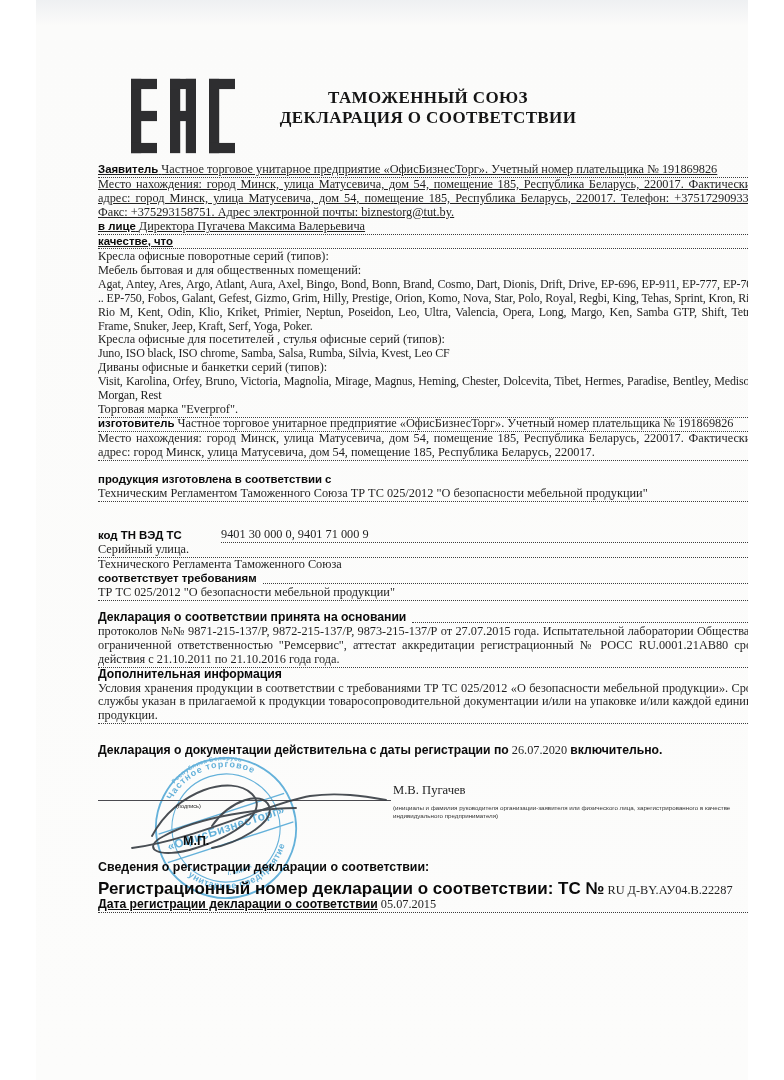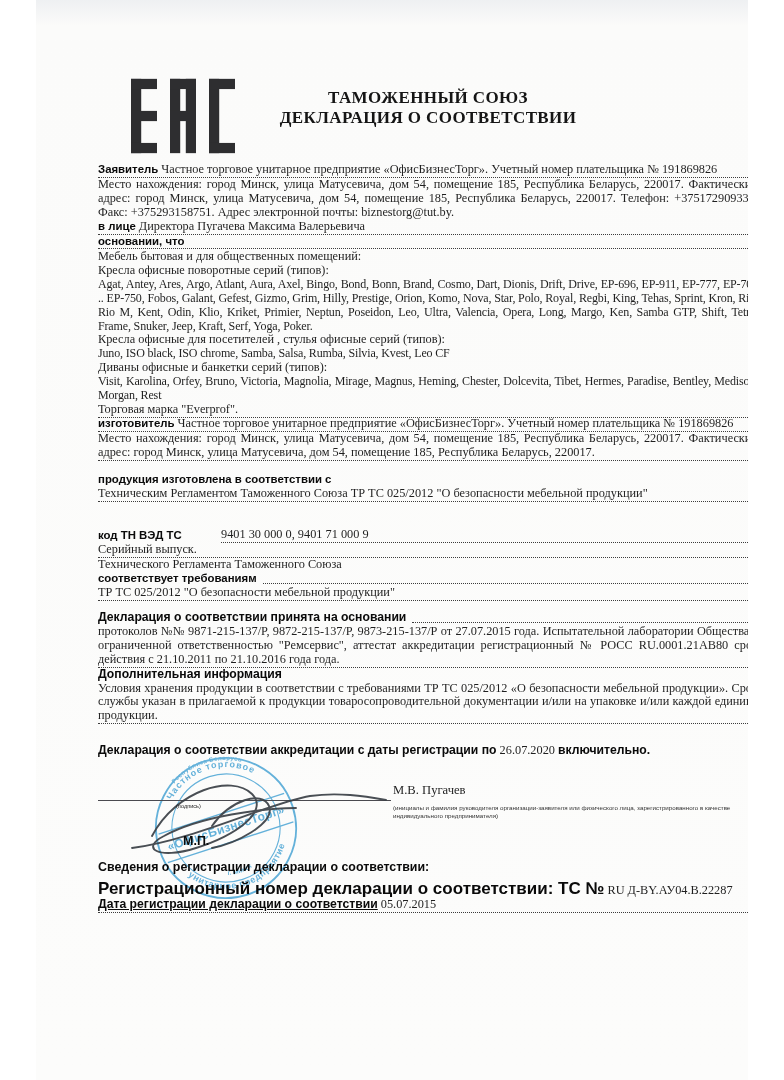--- a/index.html
+++ b/index.html
@@ -57,30 +57,30 @@
               <rect x="84" y="69" width="28" height="11"></rect>
           </g>
         </svg>
       </div>
       <div class="doc-title">
         <div>ТАМОЖЕННЫЙ СОЮЗ</div>
         <div>ДЕКЛАРАЦИЯ О СООТВЕТСТВИИ</div>
       </div>
     </div>
 
-    <div class="sec" style="height:87px;">
+    <div class="sec" style="height:87px;text-decoration:underline;">
       <div class="line dot"><span class="lbl">Заявитель</span> <span>Частное торговое унитарное предприятие «ОфисБизнесТорг». Учетный номер плательщика № 191869826</span></div>
       <div class="line just">Место нахождения: город Минск, улица Матусевича, дом 54, помещение 185, Республика Беларусь, 220017. Фактический адрес: город Минск, улица Матусевича, дом 54, помещение 185, Республика Беларусь, 220017. Телефон: +375172909334. Факс: +375293158751. Адрес электронной почты: biznestorg@tut.by.</div>
       <div class="line dot"><span class="lbl">в лице</span> <span>Директора Пугачева Максима Валерьевича</span></div>
-      <div class="line dot"><span class="lbl">основании, что</span></div>
+      <div class="line dot"><span class="lbl">качестве, что</span></div>
     </div>
 
     <div class="sec" style="height:167px;">
+      <div class="line">Кресла офисные поворотные серий (типов):</div>
       <div class="line">Мебель бытовая и для общественных помещений:</div>
-      <div class="line">Кресла офисные поворотные серий (типов):</div>
       <div class="line just plist">Agat, Antey, Ares, Argo, Atlant, Aura, Axel, Bingo, Bond, Bonn, Brand, Cosmo, Dart, Dionis, Drift, Drive, EP-696, EP-911, EP-777, EP-700 .. EP-750, Fobos, Galant, Gefest, Gizmo, Grim, Hilly, Prestige, Orion, Komo, Nova, Star, Polo, Royal, Regbi, King, Tehas, Sprint, Kron, Rio, Rio M, Kent, Odin, Klio, Kriket, Primier, Neptun, Poseidon, Leo, Ultra, Valencia, Opera, Long, Margo, Ken, Samba GTP, Shift, Tetra, Frame, Snuker, Jeep, Kraft, Serf, Yoga, Poker.</div>
       <div class="line">Кресла офисные для посетителей , стулья офисные серий (типов):</div>
       <div class="line plist">Juno, ISO black, ISO chrome, Samba, Salsa, Rumba, Silvia, Kvest, Leo CF</div>
       <div class="line">Диваны офисные и банкетки серий (типов):</div>
       <div class="line just plist">Visit, Karolina, Orfey, Bruno, Victoria, Magnolia, Mirage, Magnus, Heming, Chester, Dolcevita, Tibet, Hermes, Paradise, Bentley, Medison, Morgan, Rest</div>
       <div class="line dot">Торговая марка "Everprof".</div>
     </div>
 
     <div class="sec" style="height:46px;">
       <div class="line dot"><span class="lbl">изготовитель</span> <span>Частное торговое унитарное предприятие «ОфисБизнесТорг». Учетный номер плательщика № 191869826</span></div>
@@ -90,42 +90,42 @@
     <div class="sec" style="height:37px;padding-top:10px;">
       <div class="line lbl">продукция изготовлена в соответствии с</div>
       <div class="line dot">Техническим Регламентом Таможенного Союза ТР ТС 025/2012 "О безопасности мебельной продукции"</div>
     </div>
 
     <div class="sec" style="height:98px;padding-top:28px;">
       <div class="line fl">
         <span class="lbl" style="width:123px;">код ТН ВЭД ТС</span>
         <span class="valdot">9401 30 000 0, 9401 71 000 9</span>
       </div>
-      <div class="line dot">Серийный выпуск.</div>
+      <div class="line dot">Серийный улица.</div>
       <div class="line">Технического Регламента Таможенного Союза</div>
       <div class="line fl">
         <span class="lbl">соответствует требованиям</span>
           <span class="fill"></span>
       </div>
       <div class="line dot">ТР ТС 025/2012 "О безопасности мебельной продукции"</div>
     </div>
 
     <div class="sec" style="height:125px;padding-top:13px;">
       <div class="line fl">
         <span class="lbl" style="font-size:12.2px;">Декларация о соответствии принята на основании</span>
           <span class="fill"></span>
       </div>
       <div class="line just dot">протоколов №№ 9871-215-137/Р, 9872-215-137/Р, 9873-215-137/Р от 27.07.2015 года. Испытательной лаборатории Общества с ограниченной ответственностью "Ремсервис", аттестат аккредитации регистрационный № РОСС RU.0001.21АВ80 срок действия с 21.10.2011 по 21.10.2016 года года.</div>
       <div class="line lbl" style="font-size:12.2px;">Дополнительная информация</div>
       <div class="line just dot">Условия хранения продукции в соответствии с требованиями ТР ТС 025/2012 «О безопасности мебельной продукции». Срок службы указан в прилагаемой к продукции товаросопроводительной документации и/или на упаковке и/или каждой единице продукции.</div>
     </div>
 
     <div class="sec" style="height:35px;padding-top:21px;">
       <div class="line">
-        <span class="lbl" style="font-size:12.2px;">Декларация о соответствии аккредитации с даты регистрации по</span>
+        <span class="lbl" style="font-size:12.2px;">Декларация о документации действительна с даты регистрации по</span>
         <span>26.07.2020</span>
         <span class="lbl" style="font-size:12.2px;">включительно.</span>
       </div>
     </div>
 
     <div class="sec sigzone">
       <div class="stamp">
         <svg width="150" height="152" viewBox="0 0 150 150">
           <defs>
             <path id="arcT" d="M 14 75 A 61 61 0 1 1 136 75"></path>

